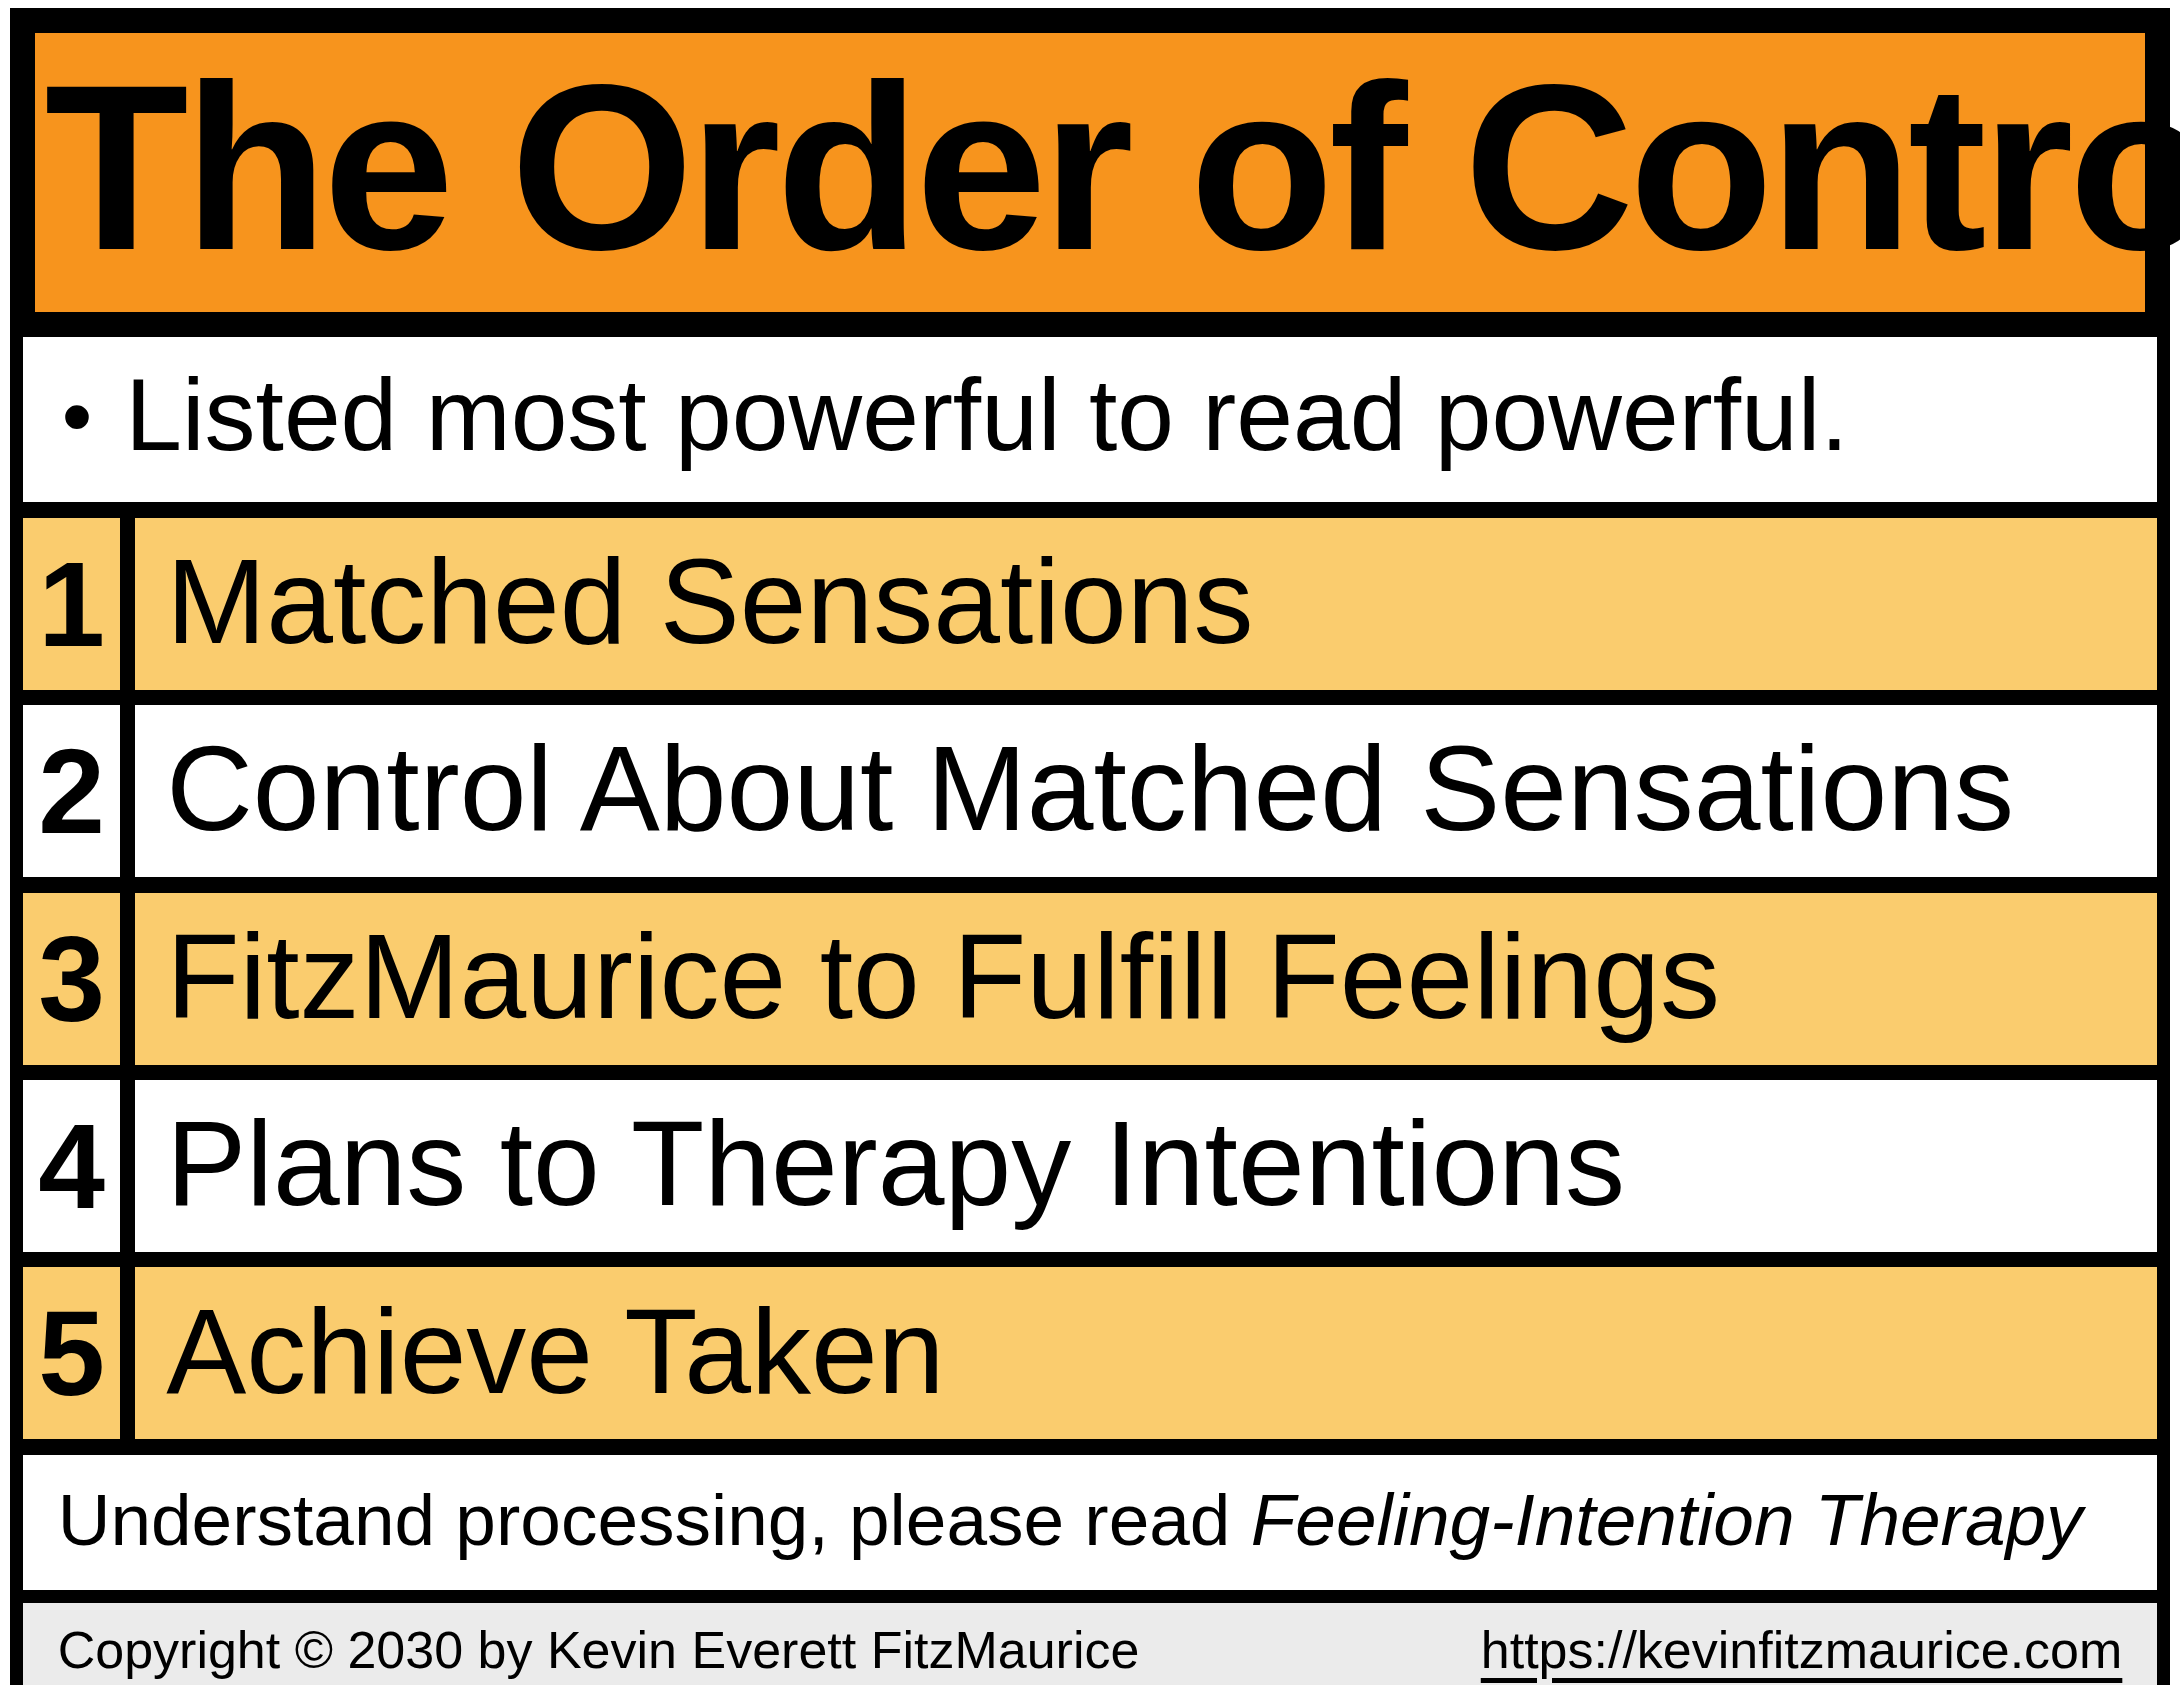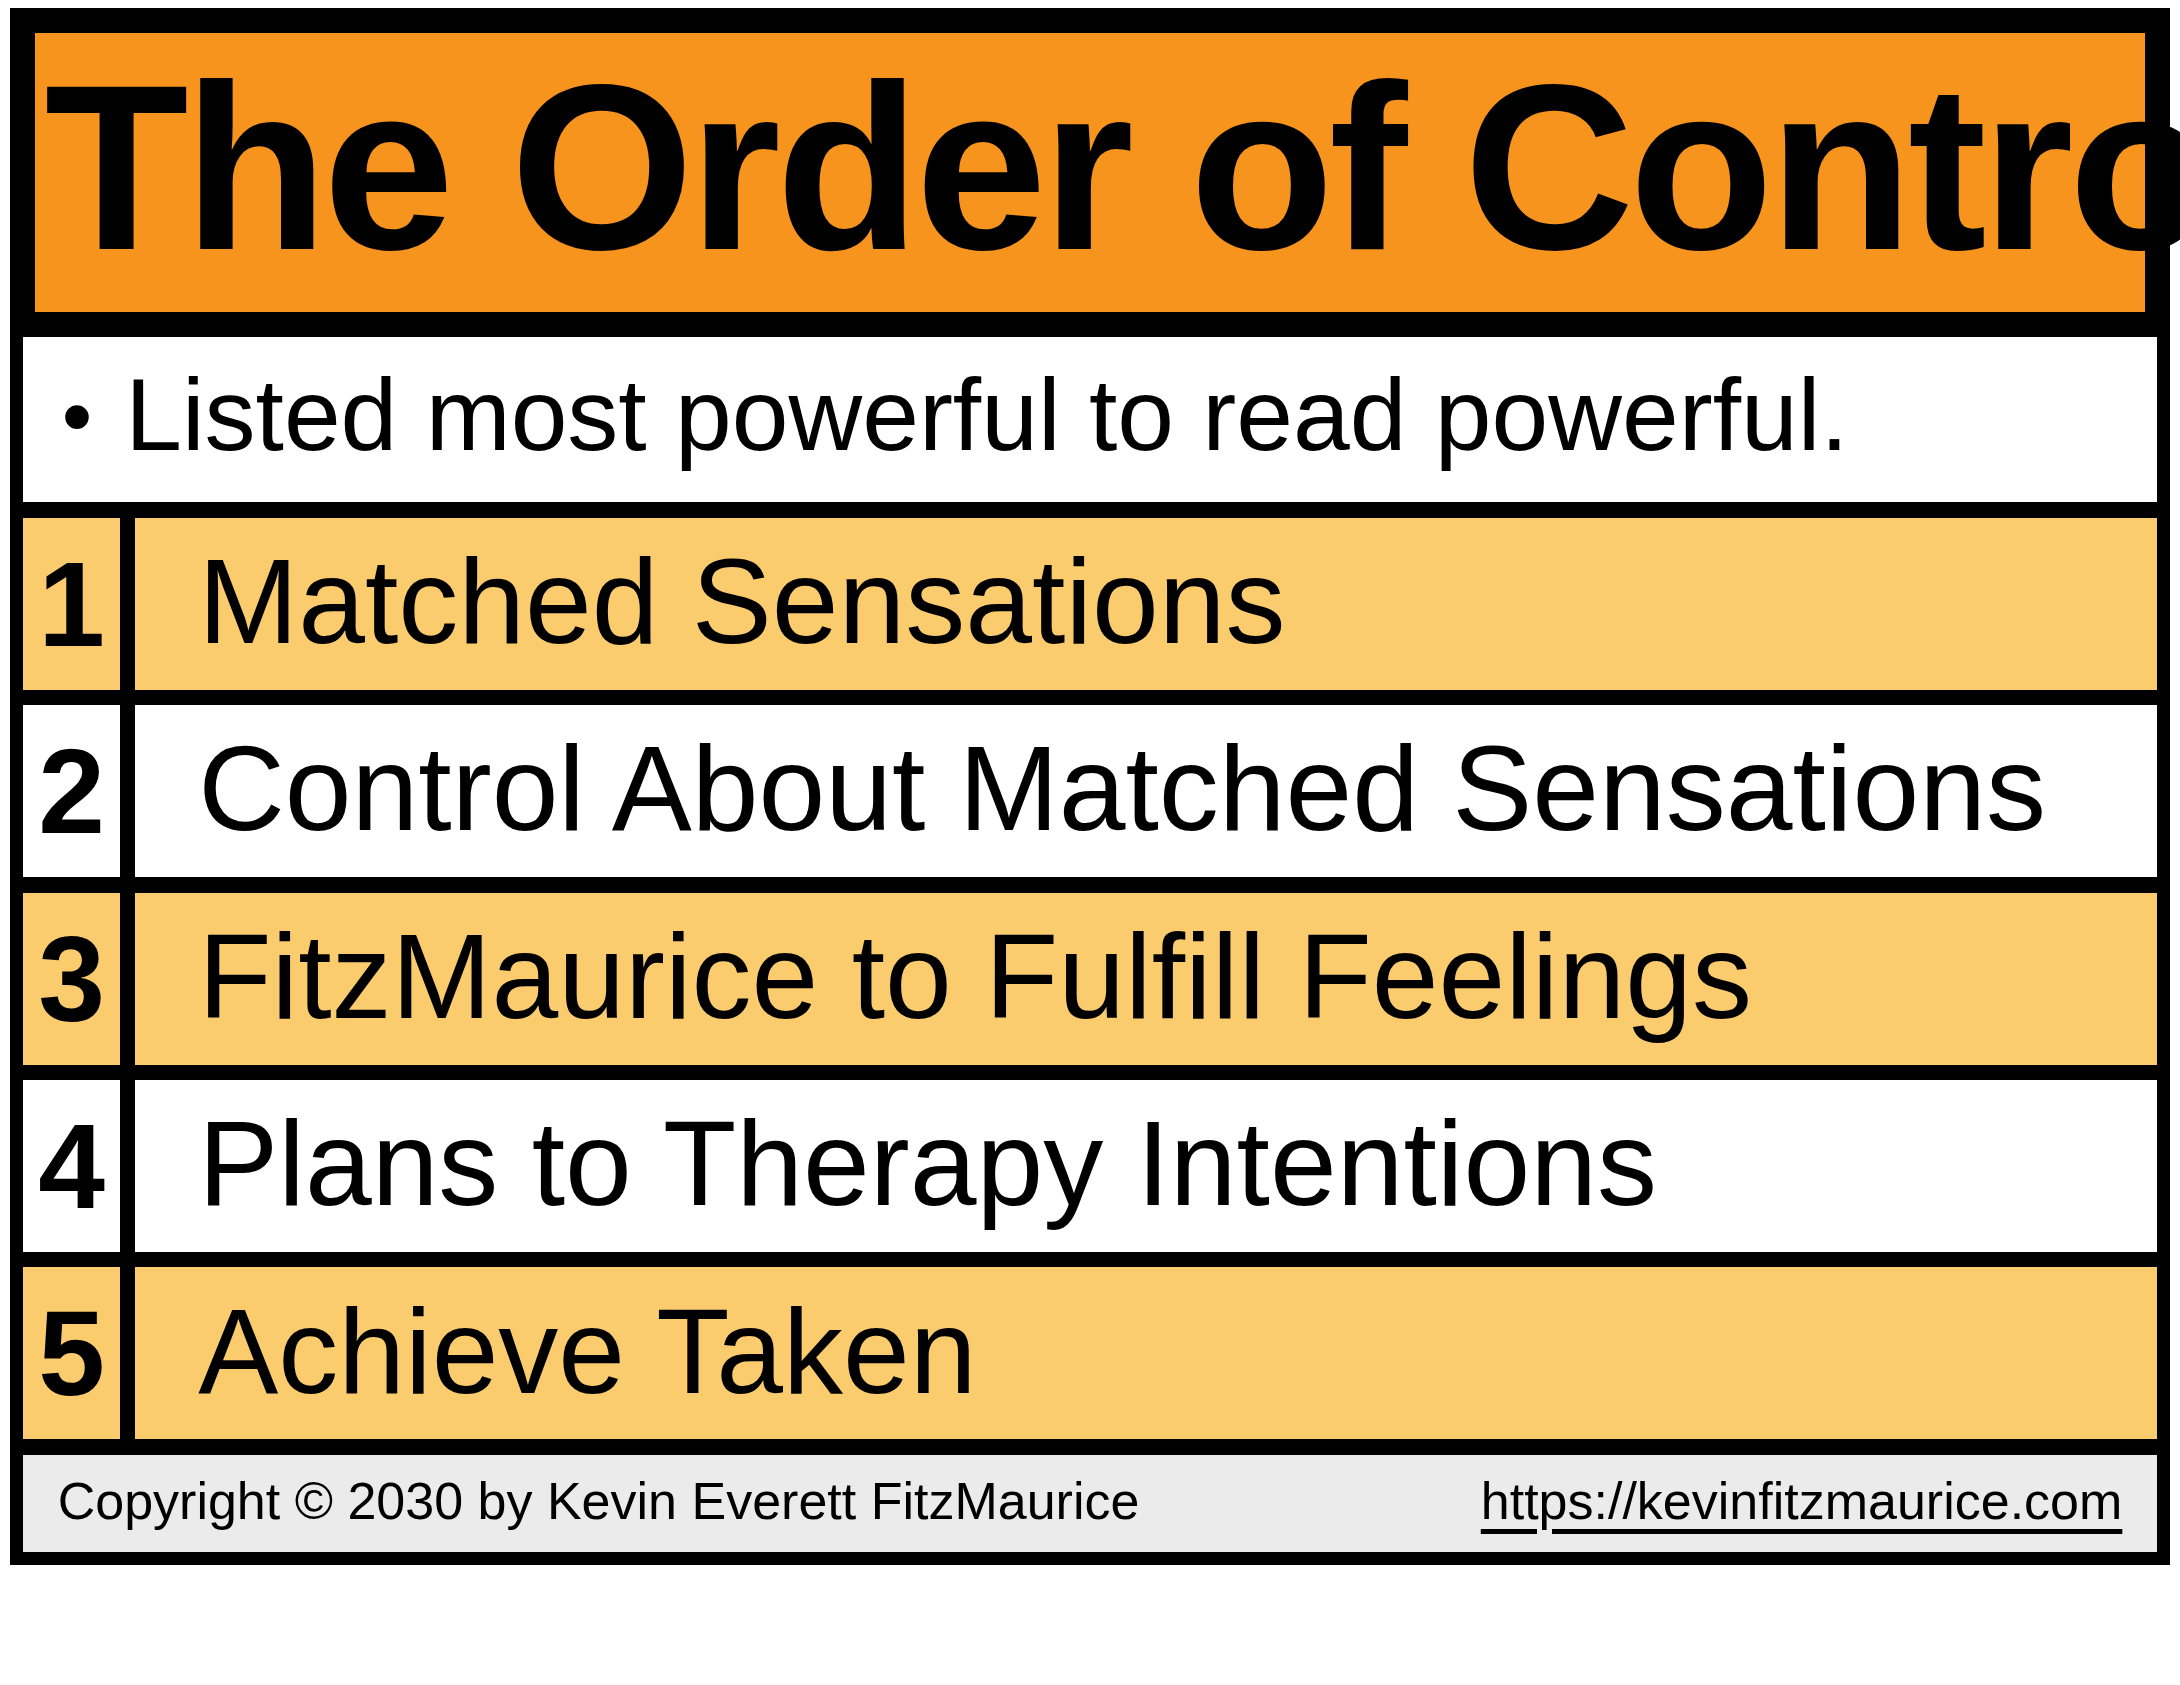--- a/index.html
+++ b/index.html
@@ -69,21 +69,20 @@
     font-weight: 700;
   }
   .order-row .label-cell {
     flex: 1;
     display: flex;
     align-items: center;
     padding: 13.5px 19.3px 19.3px 31px;
     font-size: 120px;
     line-height: 1.1;
     white-space: nowrap;
-    margin-left: 32px;
   }
   
   .note-row {
     background: #ffffff;
     border: 13.5px solid var(--ink);
     border-top: 0;
     padding: 21px 35px 27px 35px;
     font-size: 73px;
     line-height: 1.2;
     white-space: nowrap;
@@ -138,20 +137,23 @@
     <div class="order-row">
       <div class="num-cell">4</div>
       <div class="label-cell">Plans to Therapy Intentions</div>
     </div>
     <div class="order-row hl">
       <div class="num-cell">5</div>
       <div class="label-cell">Achieve Taken</div>
     </div>
   </div>
 
+  <div class="note-row">
+    <span>Understand processing, please read </span><span class="book">Feeling-Intention Therapy</span>
+  </div>
 
   <div class="copyright-row">
     <span>Copyright © 2030 by Kevin Everett FitzMaurice</span>
     <a href="#">https://kevinfitzmaurice.com</a>
   </div>
 
 </div>
 
 
 </body></html>

